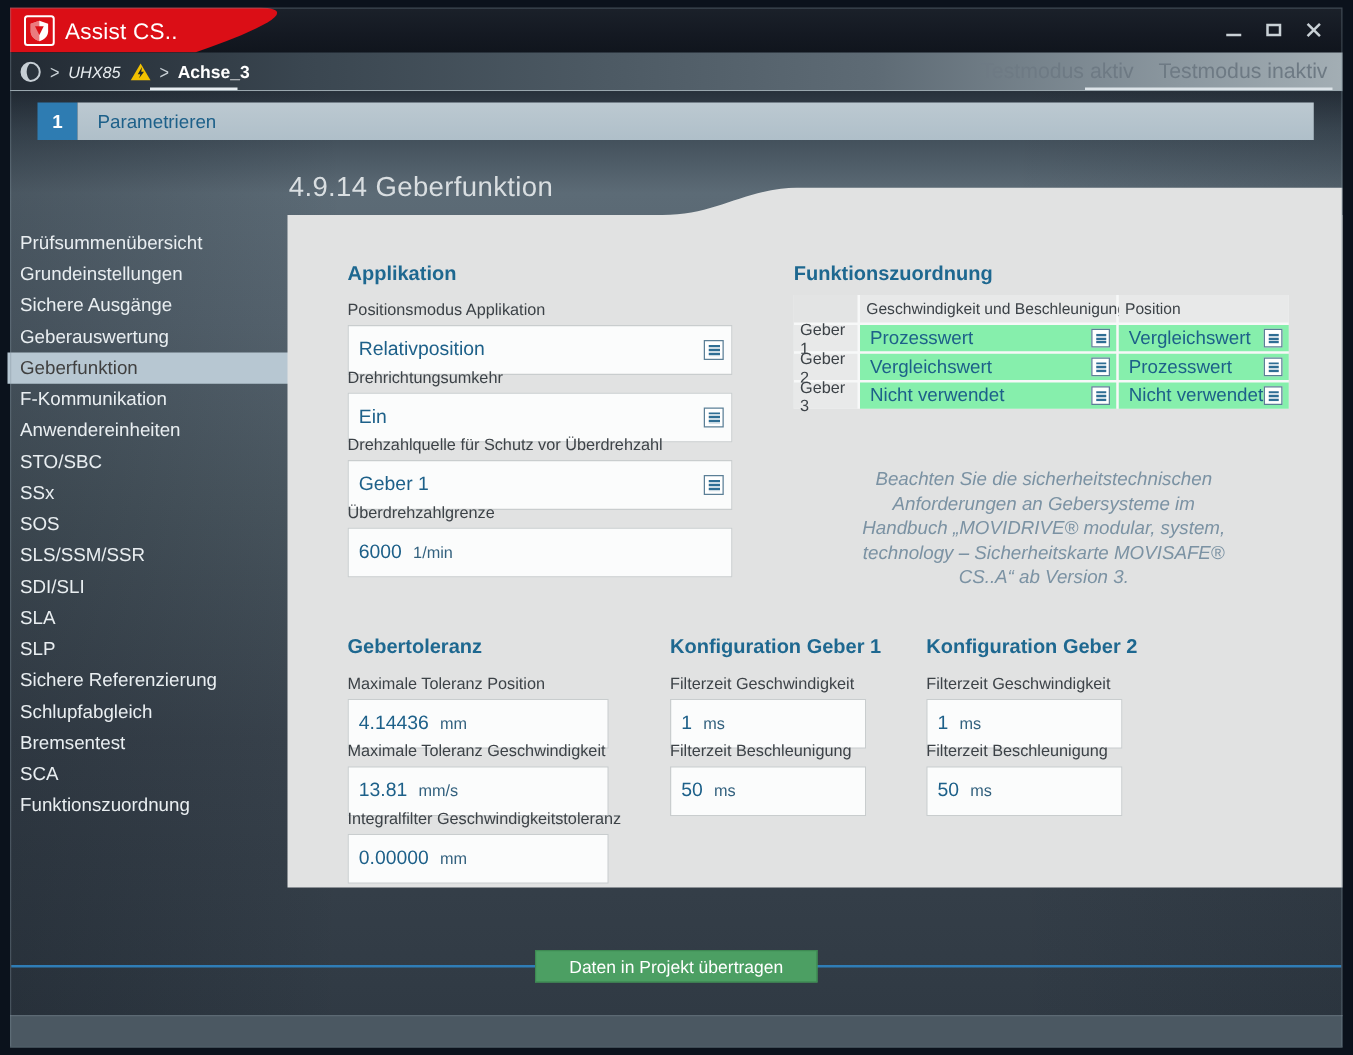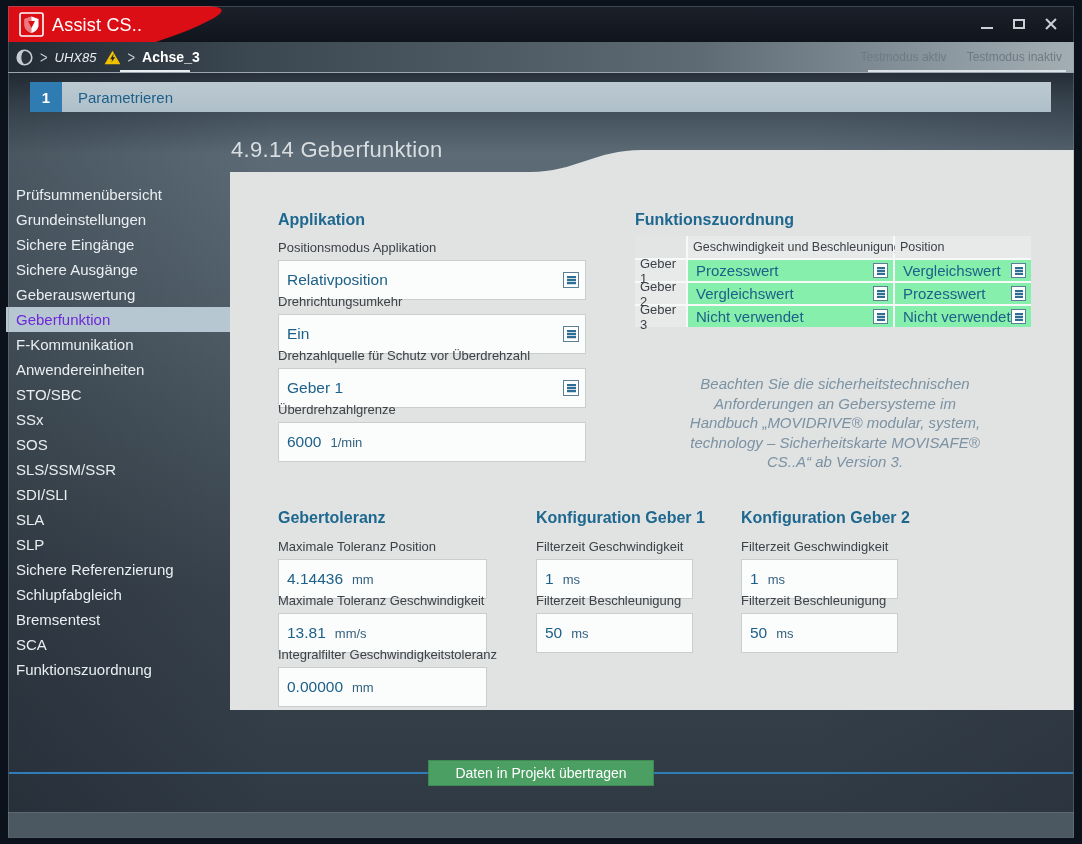--- a/index.html
+++ b/index.html
@@ -24,41 +24,41 @@
   
   .crumbbar{position:absolute;left:8px;top:42px;width:1066px;height:31px;
     background:linear-gradient(90deg,#222A33 0%,#3A4650 22%,#4D5A64 45%,#5E6B75 65%,#8C98A0 88%,#A3AEB4 100%);
     border-bottom:1px solid #9AA7AE;}
   .crumbs{position:absolute;left:8px;top:0;height:30px;display:flex;align-items:center;gap:7px;}
   .crumb-chev{color:#CAD2D7;font-size:13px;transform:scaleY(1.2);}
   .crumb-root{color:#E8EDF0;font-size:13px;font-style:italic;}
   .crumb-current{color:#FFFFFF;font-size:14px;font-weight:bold;}
   .crumb-underline{position:absolute;left:112px;bottom:0;width:70px;height:2px;background:#E7EDF1;}
   .testmodus{position:absolute;right:12px;top:0;height:30px;display:flex;align-items:center;gap:20px;}
-  .testmodus span{color:#6E7A84;font-size:12px;}
+  .testmodus span{color:#6E7A84;font-size:17px;}
   .testmodus-underline{position:absolute;right:8px;bottom:0;width:198px;height:2px;background:#DCE3E8;}
 
   
   .main-bg{position:absolute;left:8px;top:73px;width:1066px;height:739px;
     background:linear-gradient(180deg,#28313B 0%,#3E4B56 4%,#5C6B76 11%,#56646F 25%,#49565F 45%,#39434D 70%,#303A44 100%);}
   .main-bg::after{content:"";position:absolute;inset:0;
     background:linear-gradient(90deg,rgba(8,14,22,.22) 0%,rgba(8,14,22,0) 25%,rgba(8,14,22,0) 75%,rgba(8,14,22,.12) 100%);}
 
   
   .step-num{position:absolute;left:30px;top:82px;width:32px;height:30px;background:#2E7CB2;
     color:#FFFFFF;font-size:15px;font-weight:bold;display:flex;align-items:center;justify-content:center;}
   .step-label{position:absolute;left:62px;top:82px;width:989px;height:30px;
     background:linear-gradient(180deg,#BCC9D1 0%,#AFBFC9 100%);
     color:#1D6089;font-size:15px;display:flex;align-items:center;padding-left:16px;}
 
   
   .sidebar{position:absolute;left:6px;top:182px;width:227px;}
   .nav-item{height:25px;line-height:25px;padding-left:10px;color:#E9EEF1;font-size:15px;
     white-space:nowrap;cursor:default;}
-  .nav-item.selected{background:#B7C7D2;color:#6d28d9;}
+  .nav-item.selected{background:#B7C7D2;color:#404040;}
 
   
   .panel-curve{position:absolute;left:230px;top:150px;}
   .panel{position:absolute;left:230px;top:172px;width:844px;height:538px;background:#E1E2E2;}
   .page-title{position:absolute;left:231px;top:137px;color:#D9DEE1;font-size:22px;font-weight:300;letter-spacing:.3px;}
 
   .sec-heading{position:absolute;color:#1E6890;font-size:16px;font-weight:bold;}
 
   .fgroup{position:absolute;}
   .flabel{color:#3C4247;font-size:13px;margin-bottom:5px;white-space:nowrap;}
@@ -153,21 +153,20 @@
   </div>
 
   <div class="main-bg"></div>
 
   <div class="step-num">1</div>
   <div class="step-label">Parametrieren</div>
 
   <div class="sidebar">
     <div class="nav-item">Prüfsummenübersicht</div>
     <div class="nav-item">Grundeinstellungen</div>
-    <div class="nav-item">Sichere Eingänge</div>
     <div class="nav-item">Sichere Ausgänge</div>
     <div class="nav-item">Geberauswertung</div>
     <div class="nav-item selected">Geberfunktion</div>
     <div class="nav-item">F-Kommunikation</div>
     <div class="nav-item">Anwendereinheiten</div>
     <div class="nav-item">STO/SBC</div>
     <div class="nav-item">SSx</div>
     <div class="nav-item">SOS</div>
     <div class="nav-item">SLS/SSM/SSR</div>
     <div class="nav-item">SDI/SLI</div>

